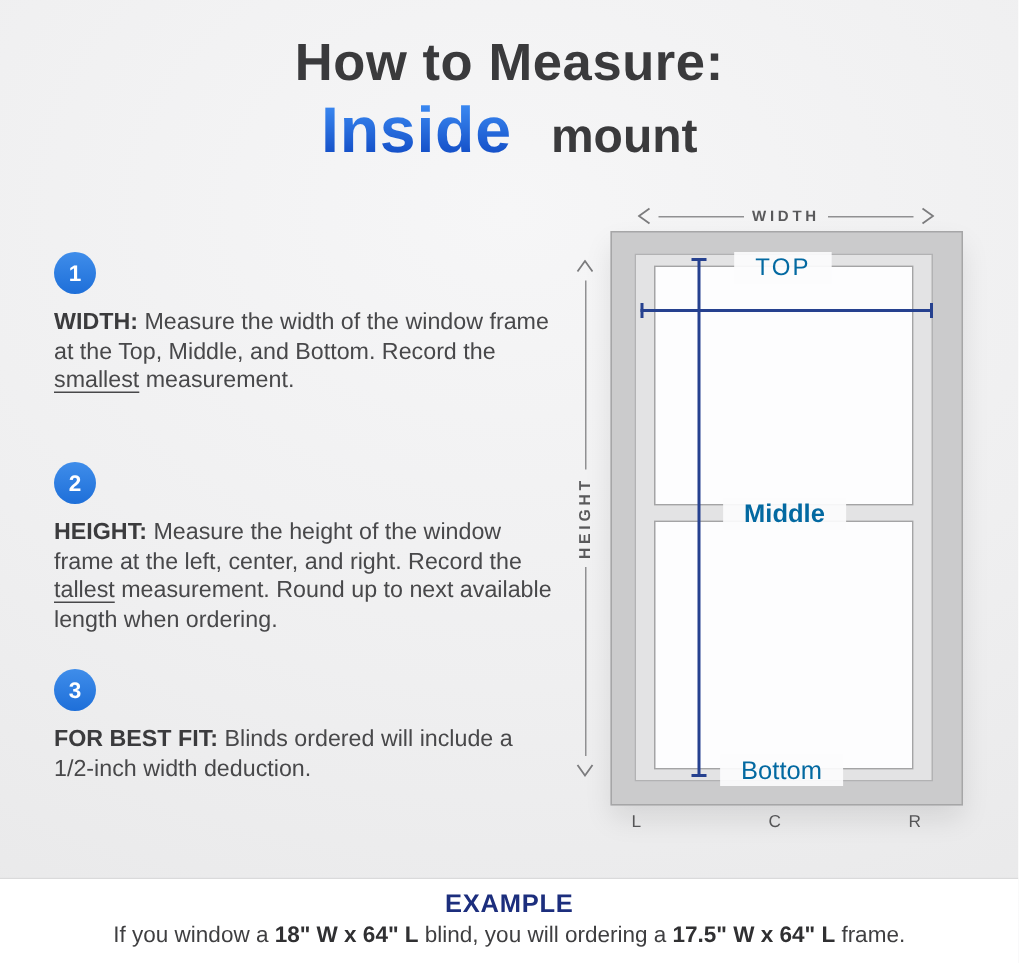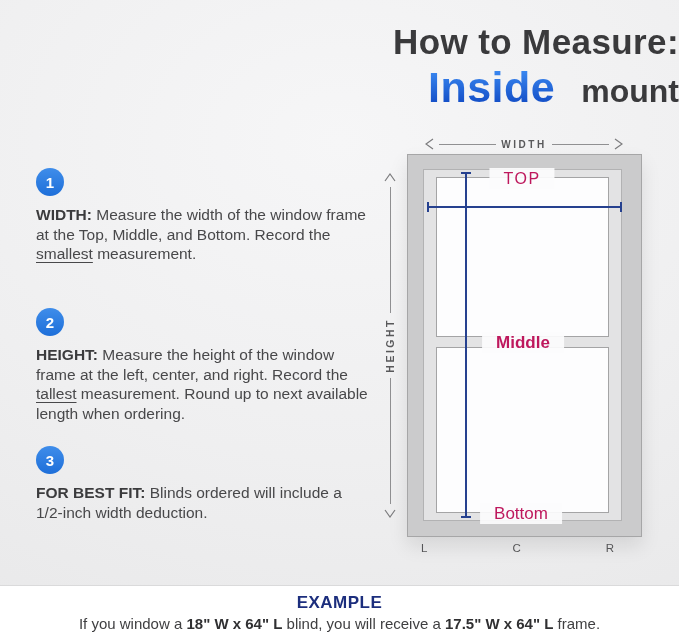--- a/index.html
+++ b/index.html
@@ -5,21 +5,21 @@
   * { margin:0; padding:0; box-sizing:border-box; }
   html,body { width:679px; height:642px; }
   .page {
     position:relative; width:679px; height:642px; overflow:hidden;
     background: radial-gradient(120% 95% at 50% 22%, #f6f6f7 0%, #efeff0 52%, #e7e7e8 100%);
     font-family:"Liberation Sans", sans-serif;
     color:#454547;
   }
 
   
-  header { text-align:right; padding-top:22px; line-height:1.15; }
+  header { text-align:center; padding-top:22px; line-height:1.15; }
   .t1 { font-size:35px; font-weight:700; color:#3a3a3c; letter-spacing:0.4px; }
   .t2 { margin-top:1px; }
   .accent {
     font-size:43px; font-weight:700; color:#1a5cd6; letter-spacing:0.5px;
     background:linear-gradient(180deg,#3e8ef5 8%, #0d45c0 95%);
     -webkit-background-clip:text; background-clip:text;margin-top:31px; -webkit-text-fill-color:transparent;
   }
   .rest { font-size:32px; font-weight:600; color:#3a3a3c; margin-left:26px; }
 
   
@@ -69,21 +69,21 @@
     content:""; position:absolute; top:-4px; width:2px; height:10px; background:#26418f; }
   .mline-h::before { left:0; } .mline-h::after { right:0; }
 
   .mline-v { position:absolute; left:85px; top:40px; width:2px; height:346px; background:#26418f; }
   .mline-v::before, .mline-v::after {
     content:""; position:absolute; left:-4px; width:10px; height:2px; background:#26418f; }
   .mline-v::before { top:0; } .mline-v::after { bottom:0; }
 
   .pos-label {
     position:absolute; transform:translateX(-50%);
-    background:rgba(252,252,253,0.92); color:#be185d;
+    background:rgba(252,252,253,0.92); color:#0369a1;
     font-size:17px; line-height:21px; padding:0 14px; white-space:nowrap;
   }
   .lbl-top { left:142px; top:36px; letter-spacing:1.5px; font-size:16px; }
   .lbl-middle { left:143px; top:200px;font-weight:bold; }
   .lbl-bottom { left:141px; top:371px; }
 
   .lcr { position:absolute; left:41px; top:410px; width:194px;
          display:flex; justify-content:space-between;
          font-size:11.5px; letter-spacing:1px; color:#55555&#48;7; color:#555557; }
 
@@ -168,16 +168,16 @@
     <div class="lcr">
       <span>L</span>
       <span>C</span>
       <span>R</span>
     </div>
 
   </section>
 
   <footer class="example">
     <div class="ex-h">EXAMPLE</div>
-    <p class="ex-b"><span>If you window a </span><strong>18" W x 64" L</strong><span> blind, you will receive a </span><strong>17.5" W x 64" L</strong><span> frame.</span></p>
+    <p class="ex-b"><span>If you window a </span><strong>18" W x 64" L</strong><span> blind, you will ordering a </span><strong>17.5" W x 64" L</strong><span> frame.</span></p>
   </footer>
 
 </div>
 
 </body></html>

